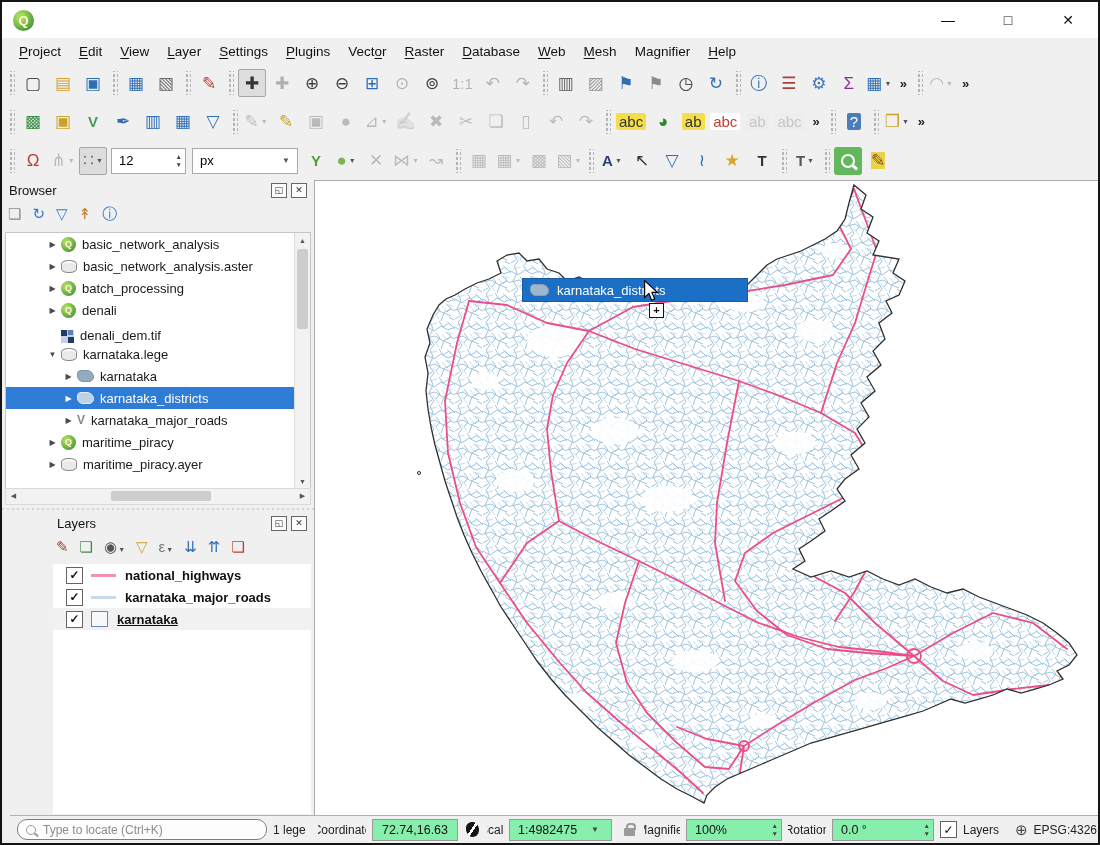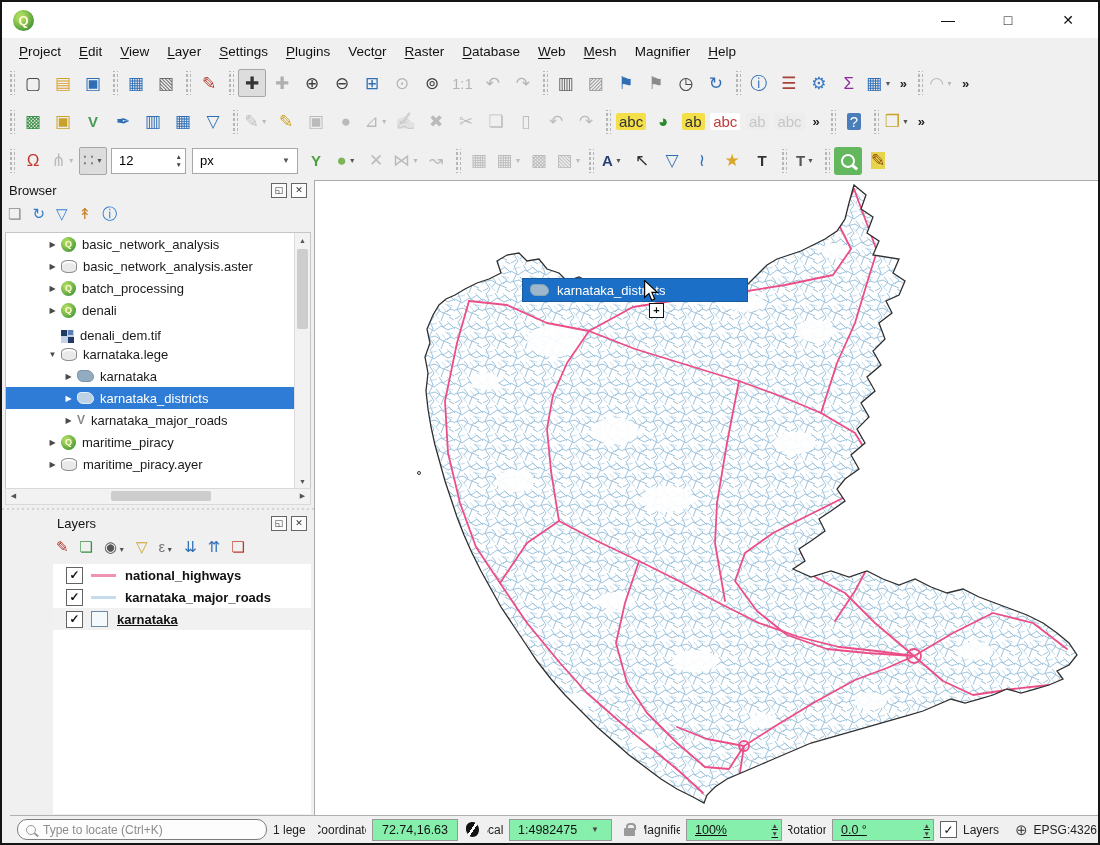--- a/index.html
+++ b/index.html
@@ -97,21 +97,21 @@
   .clip>span{flex:none;}
   .w-msg{width:39px;justify-content:flex-start;}
   .w-coordl{width:48px;}
   .w-scalel{width:16px;}
   .w-magnl{width:36px;}
   .w-rotl{width:38px;}
   .sbox{height:20px;background:#86efac;border:1px solid #999;display:flex;align-items:center;font-size:12.5px;color:#111;flex:none;}
   .sbox.center{justify-content:center;}
   .scombo{padding:0 5px 0 8px;}
   .scombo .carr{margin-left:8px;font-size:8px;color:#444;border-left:1px solid #ccc;padding-left:5px;height:14px;display:flex;align-items:center;}
-  .sspin{padding-left:8px;text-decoration:underline;}
+  .sspin{padding-left:8px;}
   .ext-ico{width:13px;height:15px;flex:none;border-radius:50% 50% 55% 55%;background:linear-gradient(135deg,#141414 44%,#fff 44%,#fff 56%,#141414 56%);transform:rotate(-12deg);margin:0 2px;}
   .lock{width:11px;height:8px;background:#9a9a9a;border-radius:1px;position:relative;margin:5px 3px 0 6px;flex:none;}
   .lock::before{content:"";position:absolute;top:-5px;left:1.5px;width:6px;height:5px;border:2px solid #9a9a9a;border-bottom:none;border-radius:4px 4px 0 0;}
   .globe{font-size:15px;color:#4a4a4a;line-height:1;}
   .bubble{width:17px;height:12px;background:#141414;border-radius:3px;position:relative;flex:none;margin-right:14px;}
   .bubble::after{content:"";position:absolute;left:3px;bottom:-4px;border:4px solid transparent;border-top-color:#141414;}
 </style>
 </head>
 <body>
 

